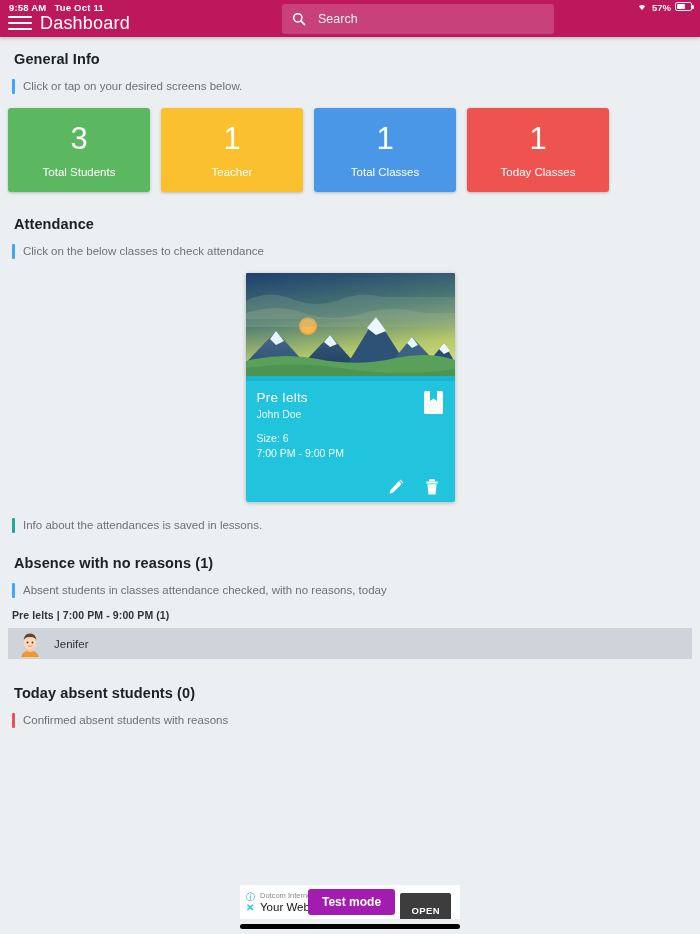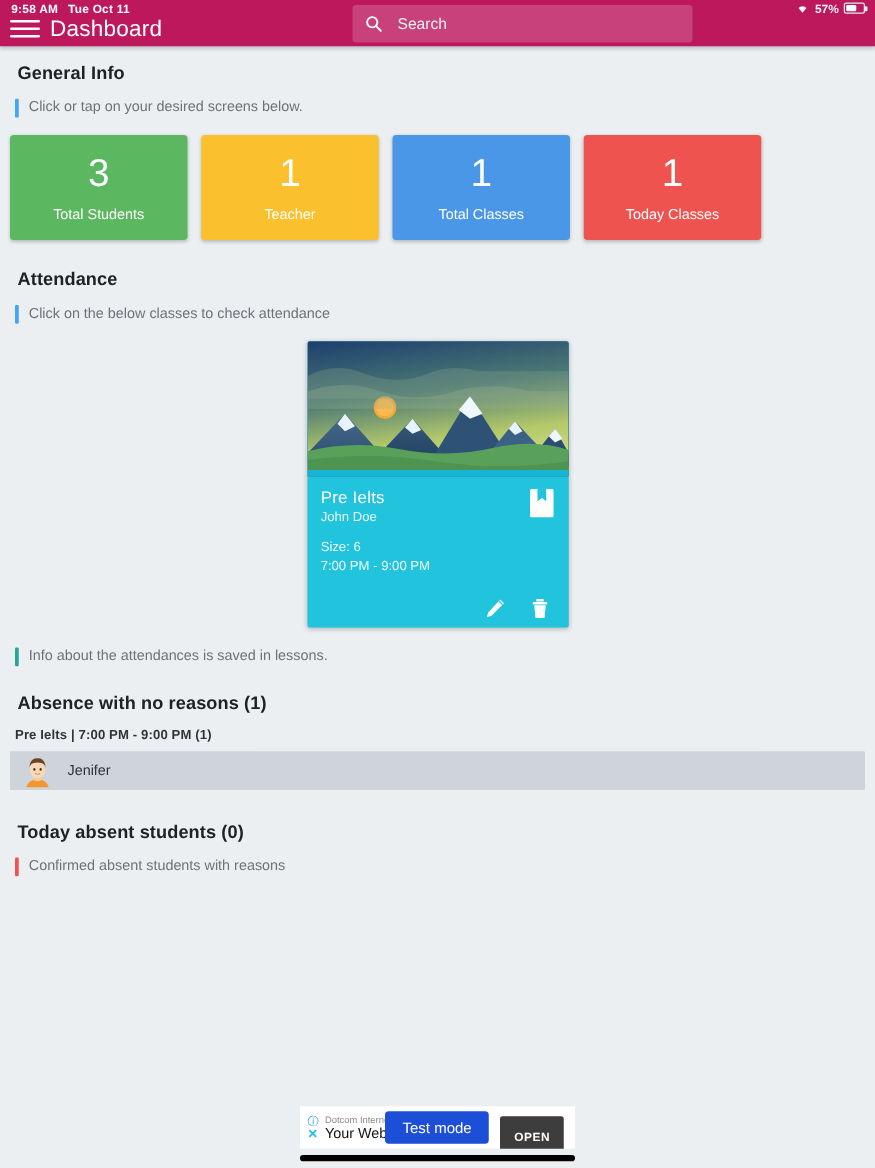--- a/index.html
+++ b/index.html
@@ -141,23 +141,24 @@
   .ad-copy { padding-left: 3px; }
   .ad-small { font-size: 7.5px; color: #8a8a8a; line-height: 9px; }
   .ad-big { font-size: 11.5px; color: #111; line-height: 14px; }
   .ad-open {
     position: absolute; right: 9px; top: 8px;
     background: #3d3d3d; color: #fff; font-size: 9.5px; font-weight: bold;
     padding: 12px 11px; border-radius: 2px; cursor: pointer; letter-spacing: .4px;
   }
   .testmode {
     position: absolute; left: 308px; top: 889px;
-    background: #1d4ed8; color: #fff;
+    background: #a21caf; color: #fff;
     font-size: 12px; padding: 6px 14px; border-radius: 3px;
     z-index: 10;
+    font-weight: bold;
   }
   .home-ind {
     position: absolute; left: 240px; top: 924px;
     width: 220px; height: 5px; background: #000; border-radius: 3px;
   }
 </style>
 </head>
 <body>
 
 <div class="screen">
@@ -307,20 +308,24 @@
         </div>
       </div>
     </div>
 
     <div class="hint-row" style="margin-top:16px">
       <div class="hint-bar teal"></div>
       <div class="hint-text">Info about the attendances is saved in lessons.</div>
     </div>
 
     <div class="section-title" style="padding-top:22px">Absence with no reasons (1)</div>
+    <div class="hint-row">
+      <div class="hint-bar blue"></div>
+      <div class="hint-text">Absent students in classes attendance checked, with no reasons, today</div>
+    </div>
 
     <div class="list-label">Pre Ielts  |  7:00 PM - 9:00 PM (1)</div>
 
     <div class="student-row">
       <span class="avatar">
         <svg width="24" height="26" viewBox="0 0 24 26">
           <path d="M3 26 q1.5 -6.5 9 -6.5 t9 6.5 Z" fill="#f4962e"></path>
           <rect x="9" y="15" width="6" height="6" rx="2" fill="#f4c99c"></rect>
           <ellipse cx="12" cy="11.5" rx="6.2" ry="7.2" fill="#fbd9b4"></ellipse>
           <path d="M5.6 10.5 q0 -8 6.4 -8 t6.4 8 q0 -4.6 -6.4 -4.6 t-6.4 4.6 Z" fill="#6b4226"></path>

